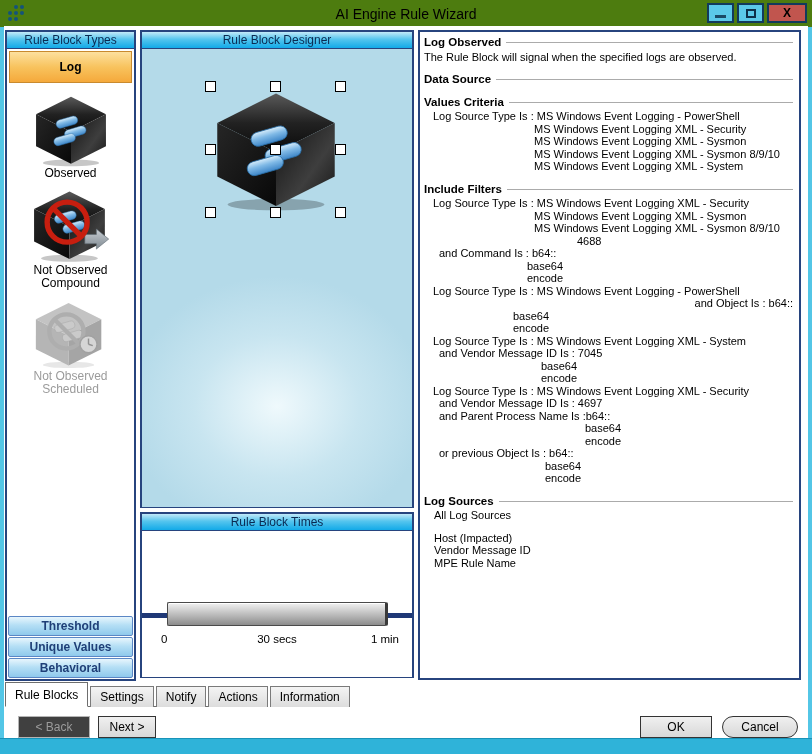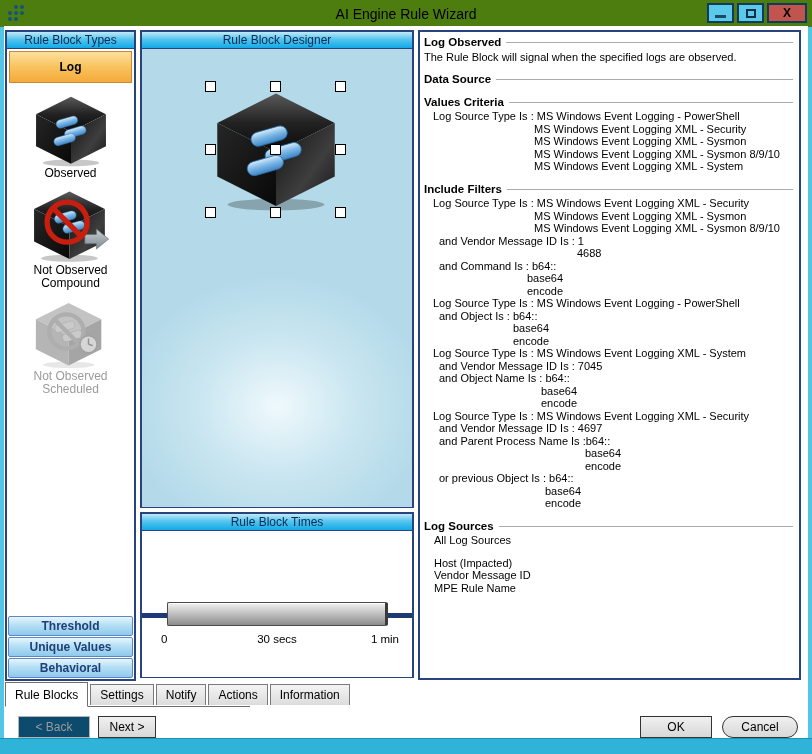--- a/index.html
+++ b/index.html
@@ -97,21 +97,21 @@
   #summary-panel { left:418px; top:30px; width:383px; height:650px; }
   .summary-body { padding:3px 6px 0 4px; font-size:11px; line-height:12.5px; color:#000; }
   .sum-section { margin-top:10px; }
   .sum-section:first-child { margin-top:1px; }
   .sum-title { display:flex; align-items:center; margin-bottom:2px; }
   .sum-title-text { font-weight:bold; font-size:11.5px; white-space:nowrap; }
   .sum-title-line { flex:1; height:1px; background:#ABABAB; margin-left:5px; margin-top:1px; }
   .sum-line { white-space:nowrap; overflow:hidden; }
 
   
-  .tabstrip { position:absolute; left:5px; top:682px; height:25px; display:flex; align-items:center; }
+  .tabstrip { position:absolute; left:5px; top:682px; height:25px; display:flex; align-items:flex-end; }
   .tab {
     height:21px; padding:0 9px; margin-right:2px; line-height:20px;
     border:1px solid #7A7A7A; border-bottom:none;
     background:linear-gradient(180deg,#F4F4F4,#DCDCDC);
     font-size:12px; color:#000; cursor:pointer;
     font-family:"Liberation Sans", sans-serif;
   }
   .tab.active {
     height:25px; line-height:24px; background:#FFFFFF;
     border:1px solid #6E6E6E; border-bottom:1px solid #FFFFFF;
@@ -119,21 +119,21 @@
   }
   .tab-baseline { position:absolute; left:5px; top:706px; width:245px; height:1px; background:#6E6E6E; }
 
   
   .push-btn {
     position:absolute; top:716px; height:22px; text-align:center;
     border:1px solid #333; background:linear-gradient(180deg,#F0F0F0,#D8D8D8);
     font-size:12px; color:#000; font-family:"Liberation Sans", sans-serif; cursor:pointer;
   }
   .push-btn:disabled, .push-btn.disabled {
-    color:#9B9B9B; border:1px solid #B5B5B5; background:#0c4a6e; cursor:default;
+    color:#9B9B9B; border:1px solid #B5B5B5; background:#404040; cursor:default;
   }
   #back-btn { left:18px; width:72px; }
   #next-btn { left:98px; width:58px; }
   #ok-btn { left:640px; width:72px; }
   #cancel-btn { left:722px; width:76px;border-radius:11px; }
 </style>
 </head>
 <body>
 
 <svg width="0" height="0" style="position:absolute" aria-hidden="true">
@@ -315,32 +315,30 @@
         <div class="sum-line" style="padding-left: 110px;">MS Windows Event Logging XML - System</div>
       </div>
       <div class="sum-section">
         <div class="sum-title">
           <span class="sum-title-text">Include Filters</span>
           <span class="sum-title-line"></span>
         </div>
         <div class="sum-line" style="padding-left: 9px;">Log Source Type Is : MS Windows Event Logging XML - Security</div>
         <div class="sum-line" style="padding-left: 110px;">MS Windows Event Logging XML - Sysmon</div>
         <div class="sum-line" style="padding-left: 110px;">MS Windows Event Logging XML - Sysmon 8/9/10</div>
-        <div class="sum-line" style="padding-left: 15px;">and Vendor Message ID Is : 1</div>
         <div class="sum-line" style="padding-left: 153px;">4688</div>
         <div class="sum-line" style="padding-left: 15px;">and Command Is : b64::</div>
         <div class="sum-line" style="padding-left: 103px;">base64</div>
         <div class="sum-line" style="padding-left: 103px;">encode</div>
         <div class="sum-line" style="padding-left: 9px;">Log Source Type Is : MS Windows Event Logging - PowerShell</div>
-        <div class="sum-line" style="padding-left: 15px;">and Object Is : b64::</div>
+        <div class="sum-line" style="padding-left: 15px; text-align: right;">and Object Is : b64::</div>
         <div class="sum-line" style="padding-left: 89px;">base64</div>
         <div class="sum-line" style="padding-left: 89px;">encode</div>
         <div class="sum-line" style="padding-left: 9px;">Log Source Type Is : MS Windows Event Logging XML - System</div>
         <div class="sum-line" style="padding-left: 15px;">and Vendor Message ID Is : 7045</div>
-        <div class="sum-line" style="padding-left: 15px;">and Object Name Is : b64::</div>
         <div class="sum-line" style="padding-left: 117px;">base64</div>
         <div class="sum-line" style="padding-left: 117px;">encode</div>
         <div class="sum-line" style="padding-left: 9px;">Log Source Type Is : MS Windows Event Logging XML - Security</div>
         <div class="sum-line" style="padding-left: 15px;">and Vendor Message ID Is : 4697</div>
         <div class="sum-line" style="padding-left: 15px;">and Parent Process Name Is :b64::</div>
         <div class="sum-line" style="padding-left: 161px;">base64</div>
         <div class="sum-line" style="padding-left: 161px;">encode</div>
         <div class="sum-line" style="padding-left: 15px;">or previous Object Is : b64::</div>
         <div class="sum-line" style="padding-left: 121px;">base64</div>
         <div class="sum-line" style="padding-left: 121px;">encode</div>

